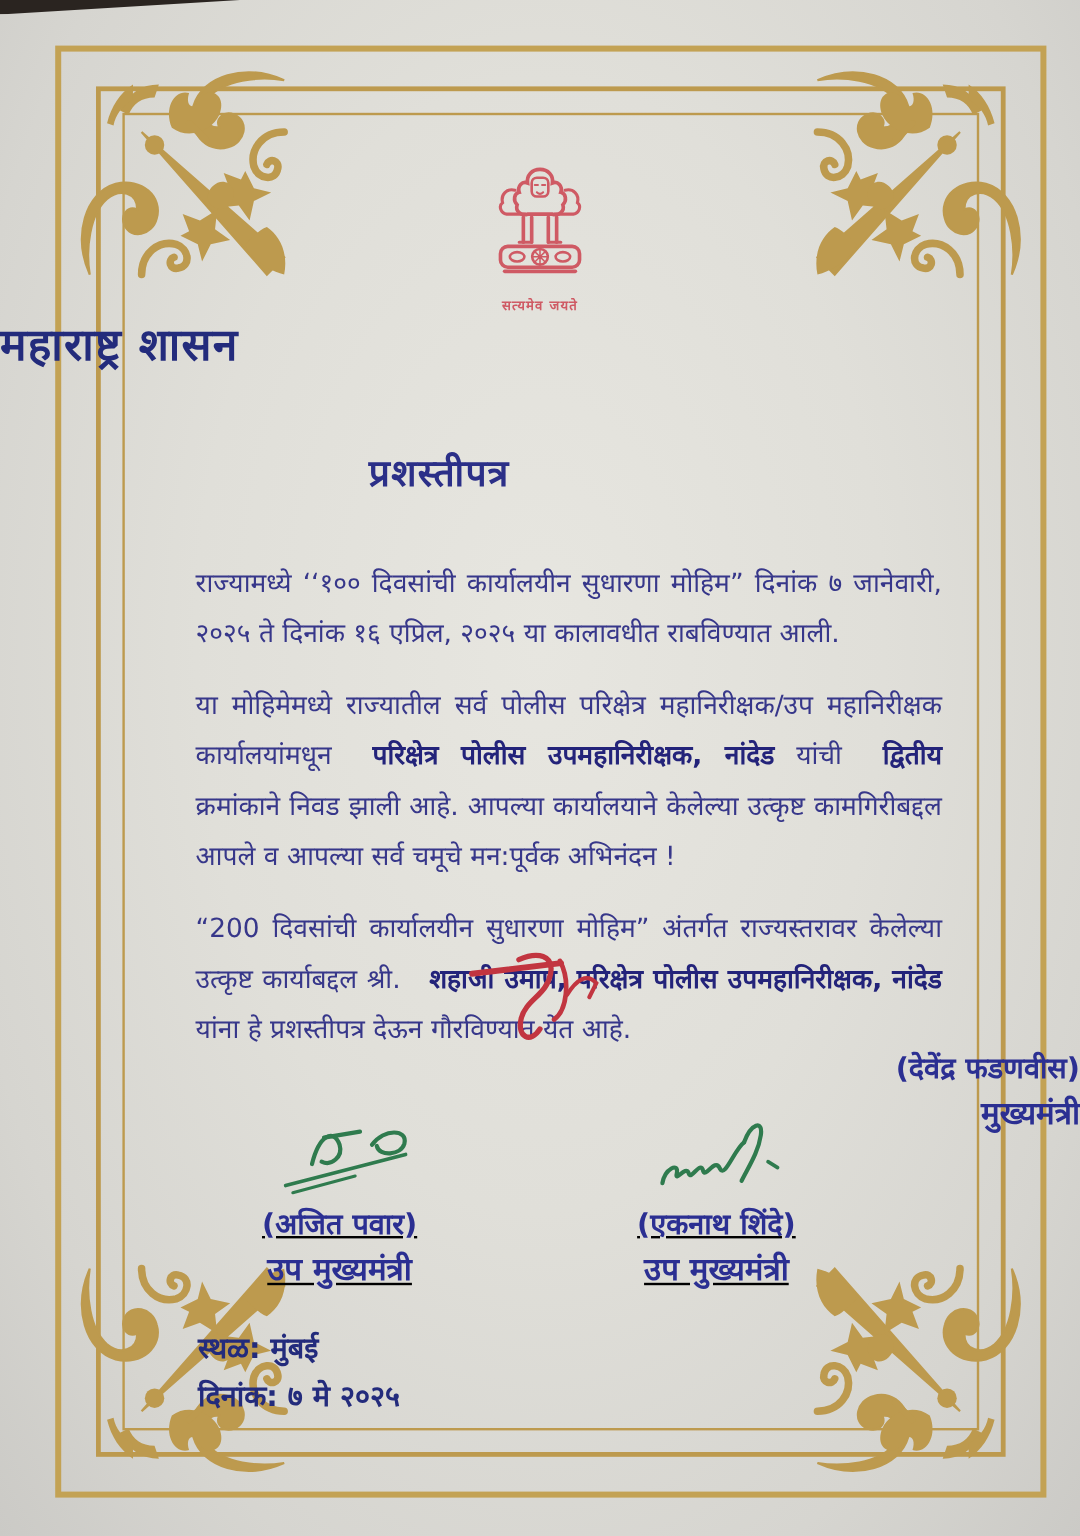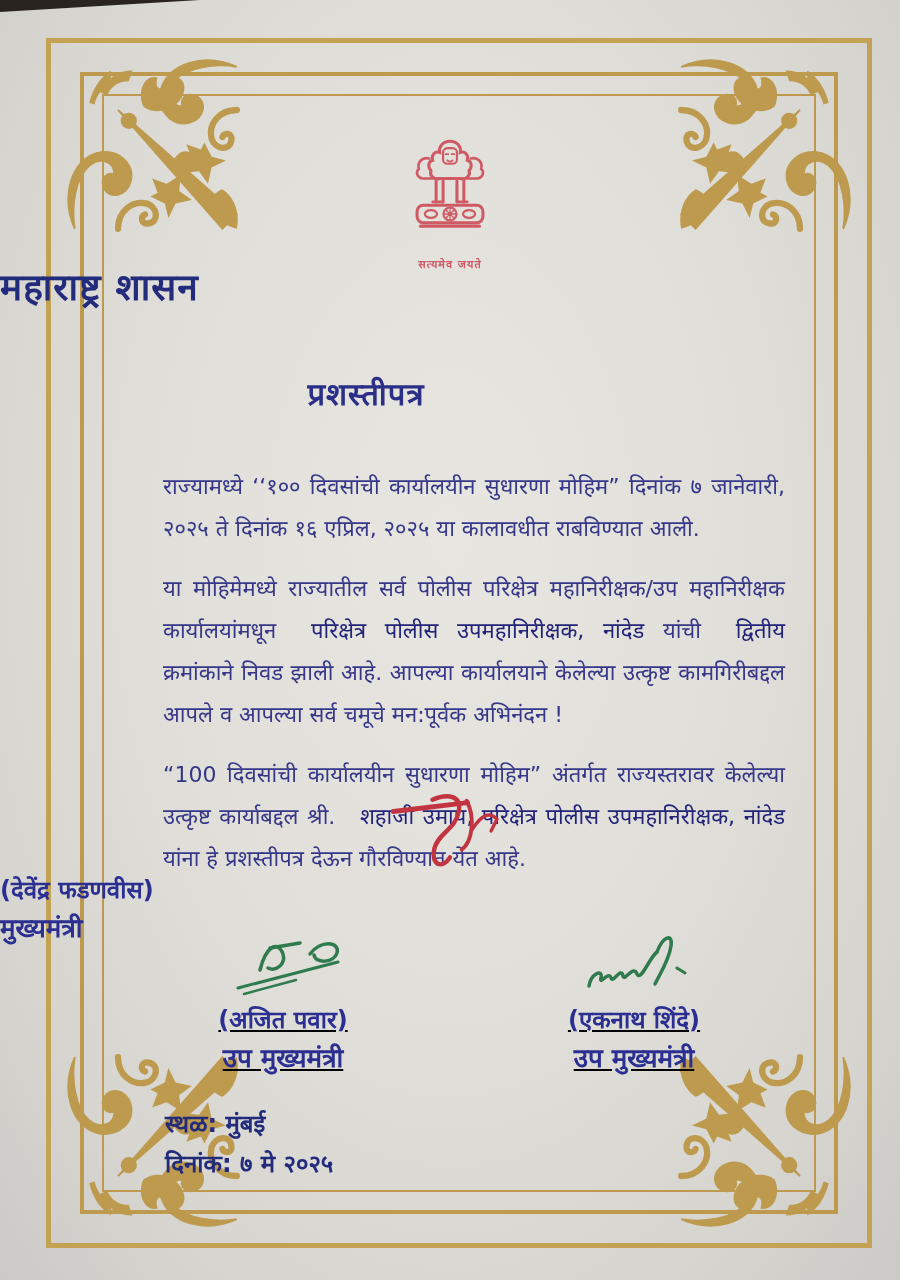--- a/index.html
+++ b/index.html
@@ -31,45 +31,45 @@
   .corner-tr{top:56px;right:46px;transform:scaleX(-1);}
   .corner-bl{bottom:50px;left:64px;transform:scaleY(-1);}
   .corner-br{bottom:50px;right:46px;transform:scale(-1,-1);}
   
   .content{position:absolute;inset:0;}
   .emblem-wrap{
     position:absolute;top:136px;left:0;width:900px;
     display:flex;flex-direction:column;align-items:center;
   }
   .emblem-wrap svg{width:104px;height:104px;display:block;}
-  .motto{margin-top:16px;font-size:11px;font-weight:700;letter-spacing:1px;color:#cf5a64;}
+  .motto{margin-top:6px;font-size:11px;font-weight:700;letter-spacing:1px;color:#cf5a64;}
   .govt-title{
     position:absolute;top:260px;left:0;width:900px;text-align:left;
     font-size:37px;font-weight:700;color:#232b7c;letter-spacing:1px;
   }
   .cert-heading{
     position:absolute;top:372px;left:0;width:732px;text-align:center;
     font-size:31px;font-weight:600;color:#2b2f88;letter-spacing:1px;
   }
   .body-text{
     position:absolute;top:466px;left:163px;width:622px;
     font-size:22px;line-height:42px;color:#37378a;text-align:justify;
   }
   .body-text p{margin:0 0 18px 0;}
-  .body-text b{color:#23237a;font-weight:400;margin-left:16px;}
-  
-  .sig-cm{position:absolute;top:788px;left:0;width:900px;text-align:left;}
+  .body-text b{color:#23237a;font-weight:700;margin-left:16px;}
+  
+  .sig-cm{position:absolute;top:788px;left:0;width:900px;text-align:right;}
   .sig-cm svg{width:160px;height:88px;display:block;margin:0 auto;}
   .sig-name{font-size:24px;font-weight:700;color:#2b2f92;margin-top:-4px;}
   .sig-title{font-size:26px;font-weight:700;color:#2b2f92;margin-top:4px;}
   .sig-row{position:absolute;top:928px;left:0;width:900px;}
   .sig-block{position:absolute;text-align:center;width:280px;text-decoration:underline;}
   .sig-block svg{width:170px;height:78px;display:block;margin:0 auto;}
   .sig-left{left:143px;}
-  .sig-right{left:494px;}
+  .sig-right{left:457px;}
   .footer{
     position:absolute;top:1104px;left:165px;
     font-size:24px;font-weight:600;color:#232b7c;line-height:40px;
   }
 </style>
 </head>
 <body>
 
 <svg width="0" height="0" style="position:absolute">
   <defs>
@@ -156,21 +156,21 @@
       <div class="motto">सत्यमेव जयते</div>
     </div>
 
     <div class="govt-title">महाराष्ट्र शासन</div>
 
     <div class="cert-heading">प्रशस्तीपत्र</div>
 
     <div class="body-text">
       <p><span>राज्यामध्ये ‘‘१०० दिवसांची कार्यालयीन सुधारणा मोहिम” दिनांक ७ जानेवारी, २०२५ ते दिनांक १६ एप्रिल, २०२५ या कालावधीत राबविण्यात आली.</span></p>
       <p><span>या मोहिमेमध्ये राज्यातील सर्व पोलीस परिक्षेत्र महानिरीक्षक/उप महानिरीक्षक कार्यालयांमधून </span><b>परिक्षेत्र पोलीस उपमहानिरीक्षक, नांदेड</b><span> यांची </span><b>द्वितीय</b><span> क्रमांकाने निवड झाली आहे. आपल्या कार्यालयाने केलेल्या उत्कृष्ट कामगिरीबद्दल आपले व आपल्या सर्व चमूचे मन:पूर्वक अभिनंदन !</span></p>
-      <p><span>“100 दिवसांची कार्यालयीन सुधारणा मोहिम” अंतर्गत राज्यस्तरावर केलेल्या उत्कृष्ट कार्याबद्दल श्री. </span><b>शहाजी उमाप, परिक्षेत्र पोलीस उपमहानिरीक्षक, नांदेड</b><span> यांना हे प्रशस्तीपत्र देऊन गौरविण्यात येत आहे.</span></p>
+      <p><span>“200 दिवसांची कार्यालयीन सुधारणा मोहिम” अंतर्गत राज्यस्तरावर केलेल्या उत्कृष्ट कार्याबद्दल श्री. </span><b>शहाजी उमाप, परिक्षेत्र पोलीस उपमहानिरीक्षक, नांदेड</b><span> यांना हे प्रशस्तीपत्र देऊन गौरविण्यात येत आहे.</span></p>
     </div>
 
     <div class="sig-cm">
       <svg viewBox="0 0 160 90" fill="none" stroke="#c23540" stroke-width="5" stroke-linecap="round">
         <path d="M22,24 L98,15"></path>
         <path d="M62,12 C78,5 92,8 89,24 C86,42 68,46 64,62 C60,78 72,84 80,71" stroke-width="4.5"></path>
         <path d="M97,13 C106,30 103,55 92,63" stroke-width="4"></path>
         <path d="M103,42 C111,29 120,23 128,32 L122,44" stroke-width="3.5"></path>
       </svg>
       <div class="sig-name">(देवेंद्र फडणवीस)</div>

